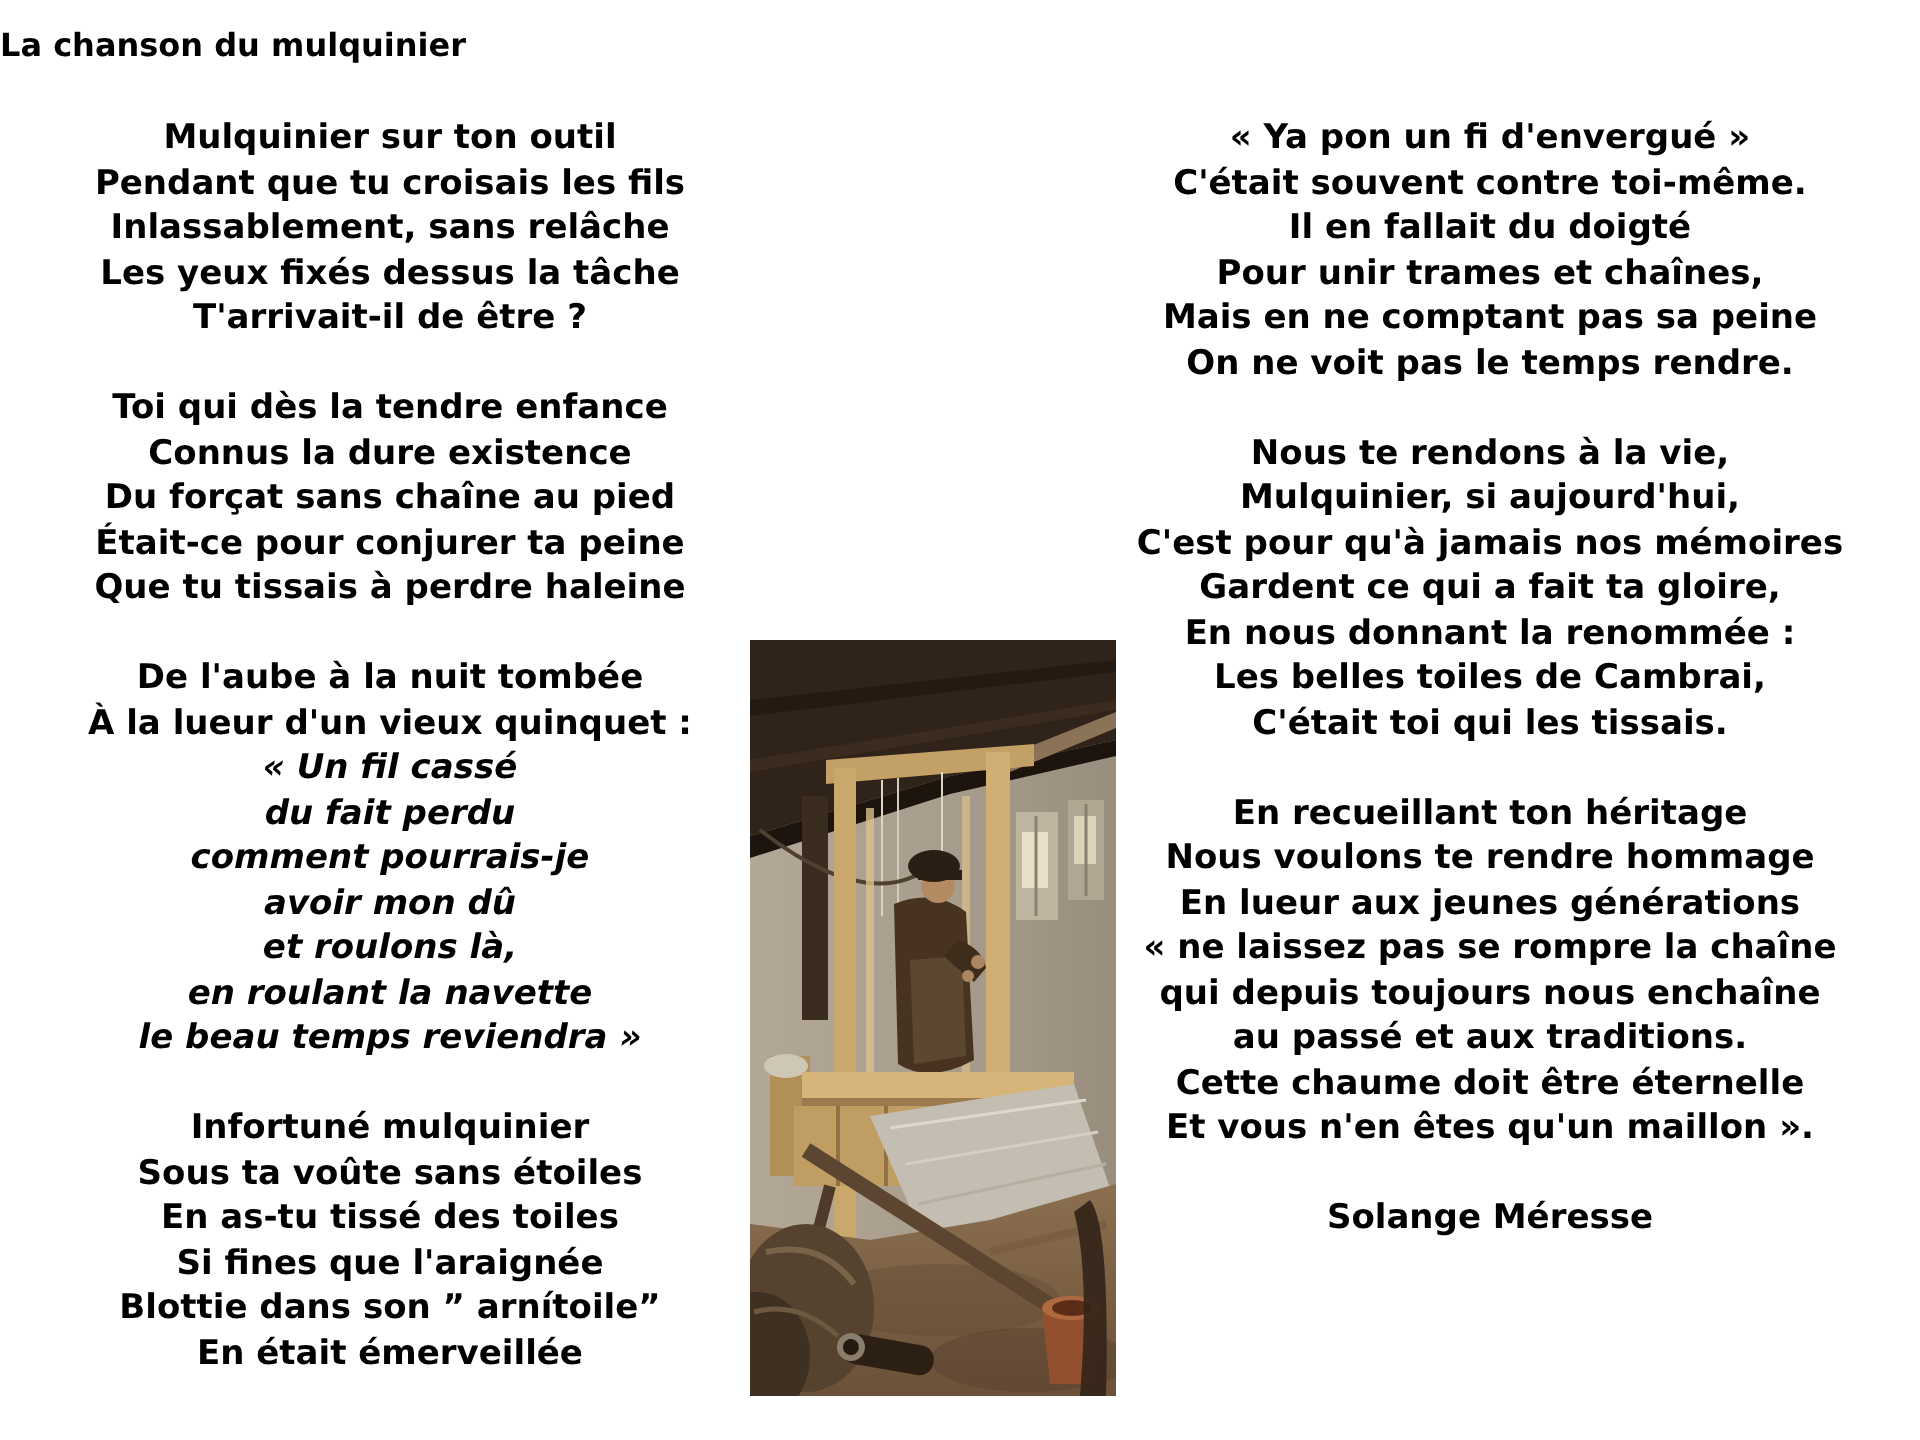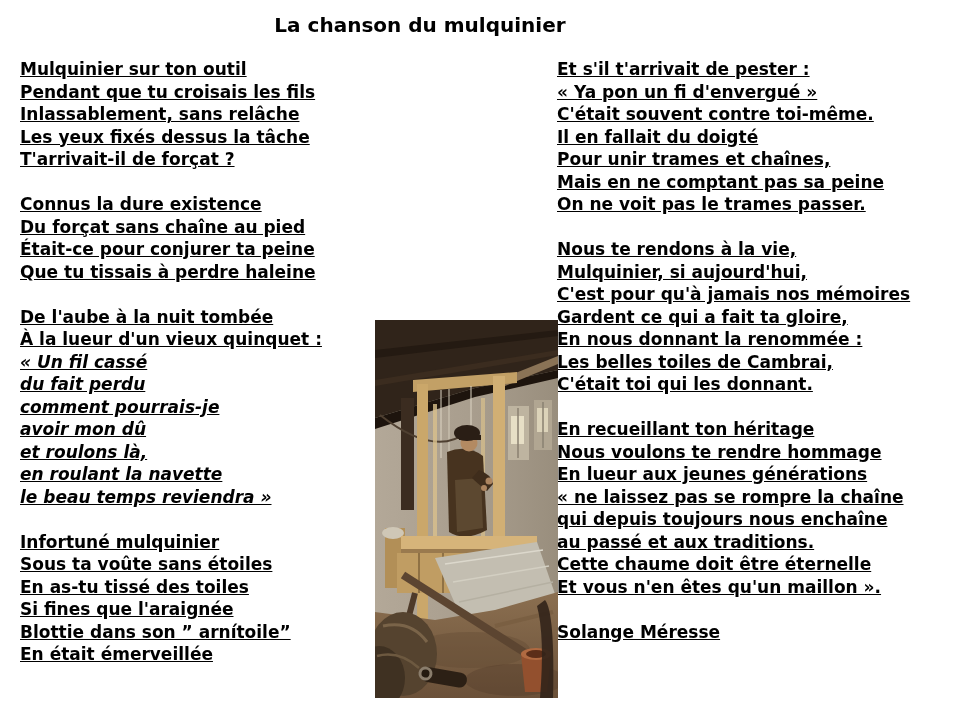--- a/index.html
+++ b/index.html
@@ -10,31 +10,30 @@
     font-family: "DejaVu Sans", "Liberation Sans", sans-serif;
     font-weight: bold;
     color: #000000;
     overflow: hidden;
   }
   .page-title {
     position: absolute;
     top: 13px;
     left: 0;
     width: 840px;
-    text-align: center;
-    font-size: 20px;
+    text-align: left;
+    font-size: 16px;
     letter-spacing: 0px;
   }
   .poem-col {
     position: absolute;
     top: 58px;
-    text-align: left;
+    text-align: center;
     font-size: 17px;
     line-height: 22.5px;
-    text-decoration: underline;
   }
   .poem-col-left  { left: 20px;  width: 350px; }
   .poem-col-right { left: 557px; width: 376px; }
   .stanza { margin-bottom: 22.5px; }
   .line { white-space: nowrap; }
   .line.italic { font-style: italic; }
   .signature { white-space: nowrap; }
   .painting-frame {
     position: absolute;
     left: 375px;
@@ -48,23 +47,24 @@
 <body>
 
 <div class="page-title">La chanson du mulquinier</div>
 
 <div class="poem-col poem-col-left">
     <div class="stanza">
       <div class="line">Mulquinier sur ton outil</div>
       <div class="line">Pendant que tu croisais les fils</div>
       <div class="line">Inlassablement, sans relâche</div>
       <div class="line">Les yeux fixés dessus la tâche</div>
-      <div class="line">T'arrivait-il de forçat ?</div>
-    </div>
-    <div class="stanza">
+      <div class="line">T'arrivait-il de être ?</div>
+    </div>
+    <div class="stanza">
+      <div class="line">Toi qui dès la tendre enfance</div>
       <div class="line">Connus la dure existence</div>
       <div class="line">Du forçat sans chaîne au pied</div>
       <div class="line">Était-ce pour conjurer ta peine</div>
       <div class="line">Que tu tissais à perdre haleine</div>
     </div>
     <div class="stanza">
       <div class="line">De l'aube à la nuit tombée</div>
       <div class="line">À la lueur d'un vieux quinquet :</div>
       <div class="line italic">« Un fil cassé</div>
       <div class="line italic">du fait perdu</div>
@@ -79,36 +79,35 @@
       <div class="line">Sous ta voûte sans étoiles</div>
       <div class="line">En as-tu tissé des toiles</div>
       <div class="line">Si fines que l'araignée</div>
       <div class="line">Blottie dans son ” arnítoile”</div>
       <div class="line">En était émerveillée</div>
     </div>
   </div>
 
 <div class="poem-col poem-col-right">
 <div class="stanza">
-      <div class="line">Et s'il t'arrivait de pester :</div>
       <div class="line">« Ya pon un fi d'envergué »</div>
       <div class="line">C'était souvent contre toi-même.</div>
       <div class="line">Il en fallait du doigté</div>
       <div class="line">Pour unir trames et chaînes,</div>
       <div class="line">Mais en ne comptant pas sa peine</div>
-      <div class="line">On ne voit pas le trames passer.</div>
+      <div class="line">On ne voit pas le temps rendre.</div>
     </div>
     <div class="stanza">
       <div class="line">Nous te rendons à la vie,</div>
       <div class="line">Mulquinier, si aujourd'hui,</div>
       <div class="line">C'est pour qu'à jamais nos mémoires</div>
       <div class="line">Gardent ce qui a fait ta gloire,</div>
       <div class="line">En nous donnant la renommée :</div>
       <div class="line">Les belles toiles de Cambrai,</div>
-      <div class="line">C'était toi qui les donnant.</div>
+      <div class="line">C'était toi qui les tissais.</div>
     </div>
     <div class="stanza">
       <div class="line">En recueillant ton héritage</div>
       <div class="line">Nous voulons te rendre hommage</div>
       <div class="line">En lueur aux jeunes générations</div>
       <div class="line">« ne laissez pas se rompre la chaîne</div>
       <div class="line">qui depuis toujours nous enchaîne</div>
       <div class="line">au passé et aux traditions.</div>
       <div class="line">Cette chaume doit être éternelle</div>
       <div class="line">Et vous n'en êtes qu'un maillon ».</div>

